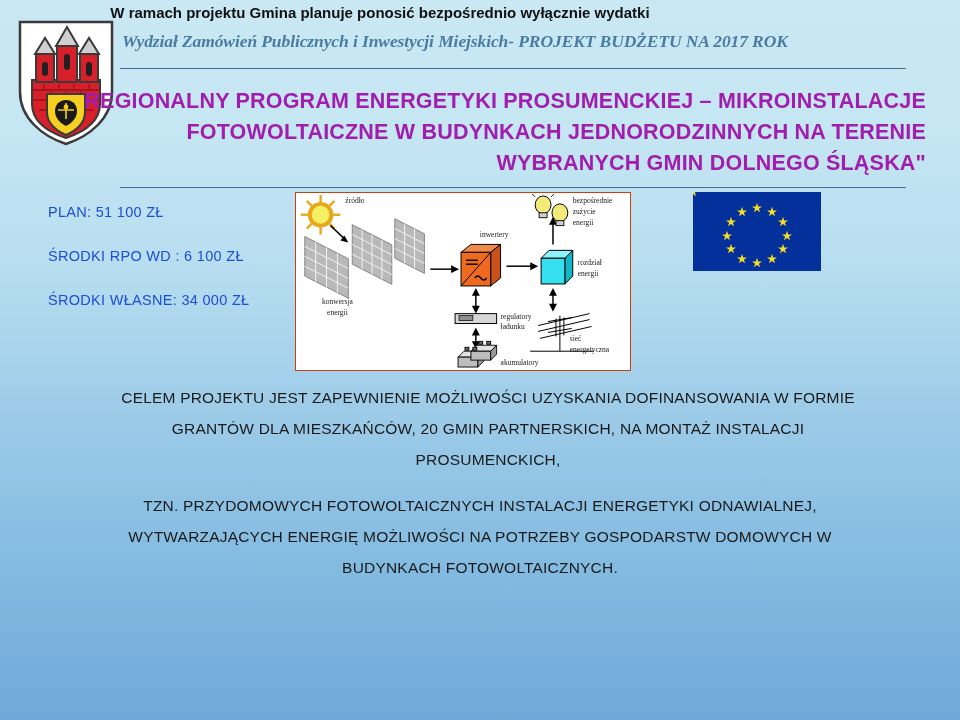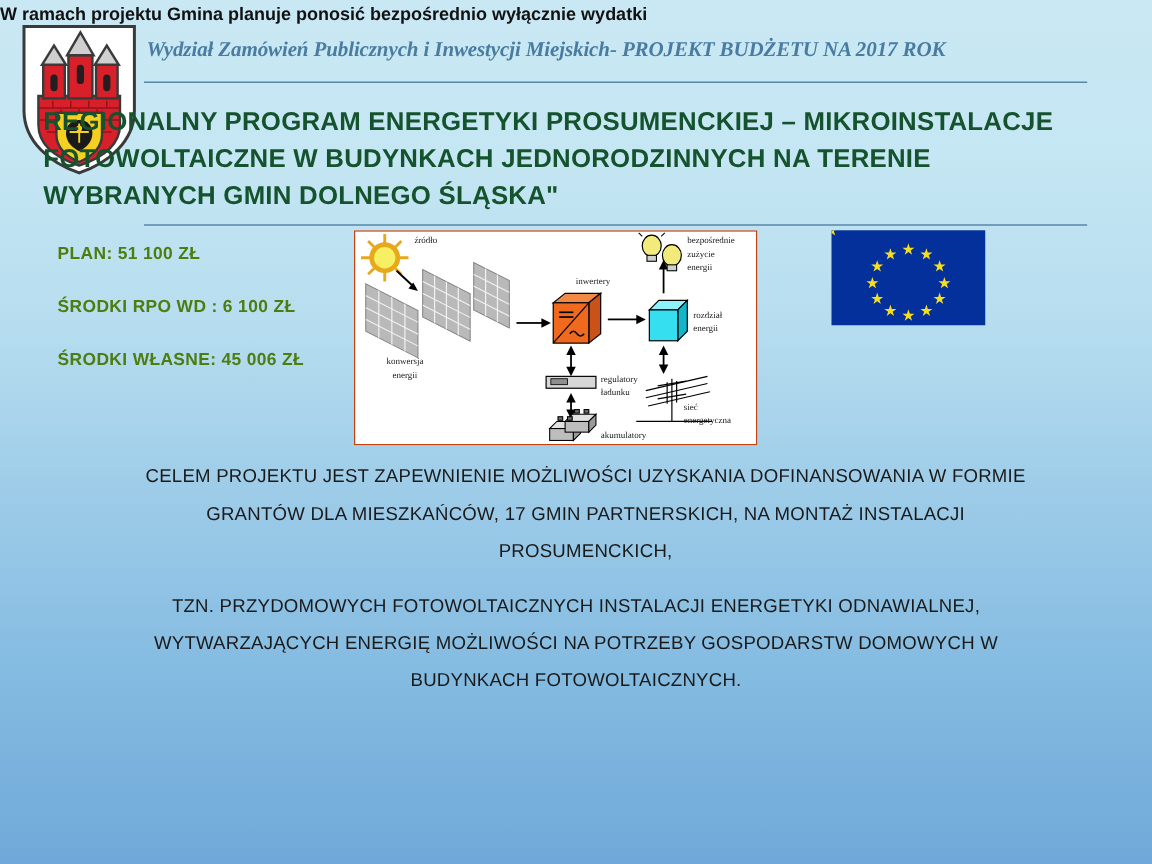--- a/index.html
+++ b/index.html
@@ -21,30 +21,30 @@
     font-family:"Liberation Serif","DejaVu Serif",serif;
     font-weight:bold;font-size:17.5px;line-height:22px;
     color:#4a7ba0;letter-spacing:-0.1px;white-space:nowrap;font-style:italic;
   }
   .rule{position:absolute;height:0;border-top:1.6px solid #3f6f97;}
   .rule1{left:120px;top:68px;width:786px;}
   .rule2{left:120px;top:187px;width:786px;}
 
   
   .red-title{
-    position:absolute;left:36px;top:86px;width:866px;
-    text-align:left;color:#14532d;font-weight:bold;
+    position:absolute;left:60px;top:86px;width:866px;
+    text-align:right;color:#a21caf;font-weight:bold;
     font-size:21.5px;line-height:31px;letter-spacing:0.2px;
   }
   .red-title .ln{display:block;}
 
   
   .budget{position:absolute;left:48px;top:204px;width:250px;}
   .budget .row{
-    color:#4d7c0f;font-weight:bold;font-size:14.5px;line-height:17px;
+    color:#1d4ed8;font-weight:normal;font-size:14.5px;line-height:17px;
     margin-bottom:27px;white-space:nowrap;letter-spacing:0.3px;
   }
 
   
   .diagram{
     position:absolute;left:295px;top:192px;width:336px;height:179px;
     background:#ffffff;border:1px solid #c2410c;box-sizing:border-box;text-decoration:underline;
   }
   .diagram svg{display:block;width:100%;height:100%;}
 
@@ -56,21 +56,21 @@
   .euflag svg{display:block;width:100%;height:100%;}
 
   
   .para{
     position:absolute;color:#1a1a1a;text-align:center;
     font-size:15.5px;line-height:31px;letter-spacing:0.2px;
   }
   .p1{left:48px;top:382px;width:880px;}
   .p2{left:40px;top:490px;width:880px;}
   .p3{
-    left:100px;top:603px;width:760px;text-align:left;
+    left:100px;top:603px;width:760px;text-align:center;
     font-weight:bold;font-size:15px;line-height:26px;color:#111;
   }
   .para .ln,.p3 .ln{display:block;}
 </style>
 </head>
 <body>
 
 <div class="slide">
 
   <div class="coa">
@@ -118,21 +118,21 @@
     <span class="ln">REGIONALNY PROGRAM ENERGETYKI PROSUMENCKIEJ – MIKROINSTALACJE</span>
     <span class="ln">FOTOWOLTAICZNE  W BUDYNKACH JEDNORODZINNYCH NA TERENIE</span>
     <span class="ln">WYBRANYCH GMIN DOLNEGO ŚLĄSKA"</span>
   </div>
 
   <div class="rule rule2"></div>
 
   <div class="budget">
     <div class="row">PLAN: 51 100 ZŁ</div>
     <div class="row">ŚRODKI RPO WD : 6 100 ZŁ</div>
-    <div class="row">ŚRODKI WŁASNE: 45 006 ZŁ</div>
+    <div class="row">ŚRODKI WŁASNE: 34 000 ZŁ</div>
   </div>
 
   <div class="diagram">
     <svg viewBox="0 0 336 179" xmlns="http://www.w3.org/2000/svg" font-family="Liberation Serif, serif" font-size="7.6" fill="#1a1a1a">
 
       <g>
         <g stroke="#e8a81c" stroke-width="2.4">
           <line x1="24" y1="2" x2="24" y2="10"></line>
             <line x1="24" y1="34" x2="24" y2="42"></line>
           <line x1="4" y1="22" x2="12" y2="22"></line>
@@ -312,21 +312,21 @@
         <use href="#s" x="38" y="57"></use>
         <use href="#s" x="34" y="44"></use>
         <use href="#s" x="38" y="30"></use>
         <use href="#s" x="49" y="20"></use>
       </g>
     </svg>
   </div>
 
   <div class="para p1">
     <span class="ln">CELEM PROJEKTU JEST ZAPEWNIENIE MOŻLIWOŚCI UZYSKANIA DOFINANSOWANIA W FORMIE</span>
-    <span class="ln">GRANTÓW DLA MIESZKAŃCÓW, 17 GMIN PARTNERSKICH, NA MONTAŻ INSTALACJI</span>
+    <span class="ln">GRANTÓW DLA MIESZKAŃCÓW, 20 GMIN PARTNERSKICH, NA MONTAŻ INSTALACJI</span>
     <span class="ln">PROSUMENCKICH,</span>
   </div>
 
   <div class="para p2">
     <span class="ln">TZN. PRZYDOMOWYCH FOTOWOLTAICZNYCH INSTALACJI ENERGETYKI ODNAWIALNEJ,</span>
     <span class="ln">WYTWARZAJĄCYCH ENERGIĘ MOŻLIWOŚCI NA POTRZEBY GOSPODARSTW DOMOWYCH W</span>
     <span class="ln">BUDYNKACH FOTOWOLTAICZNYCH.</span>
   </div>
 
   <div class="p3">

